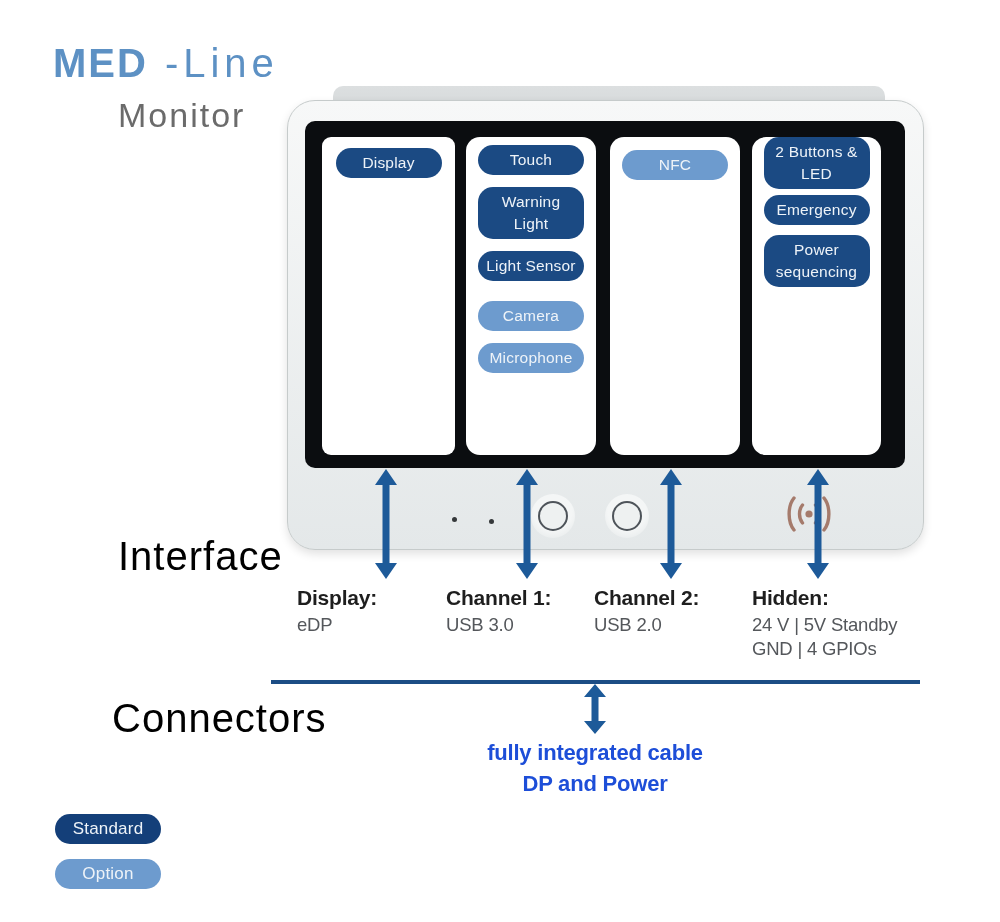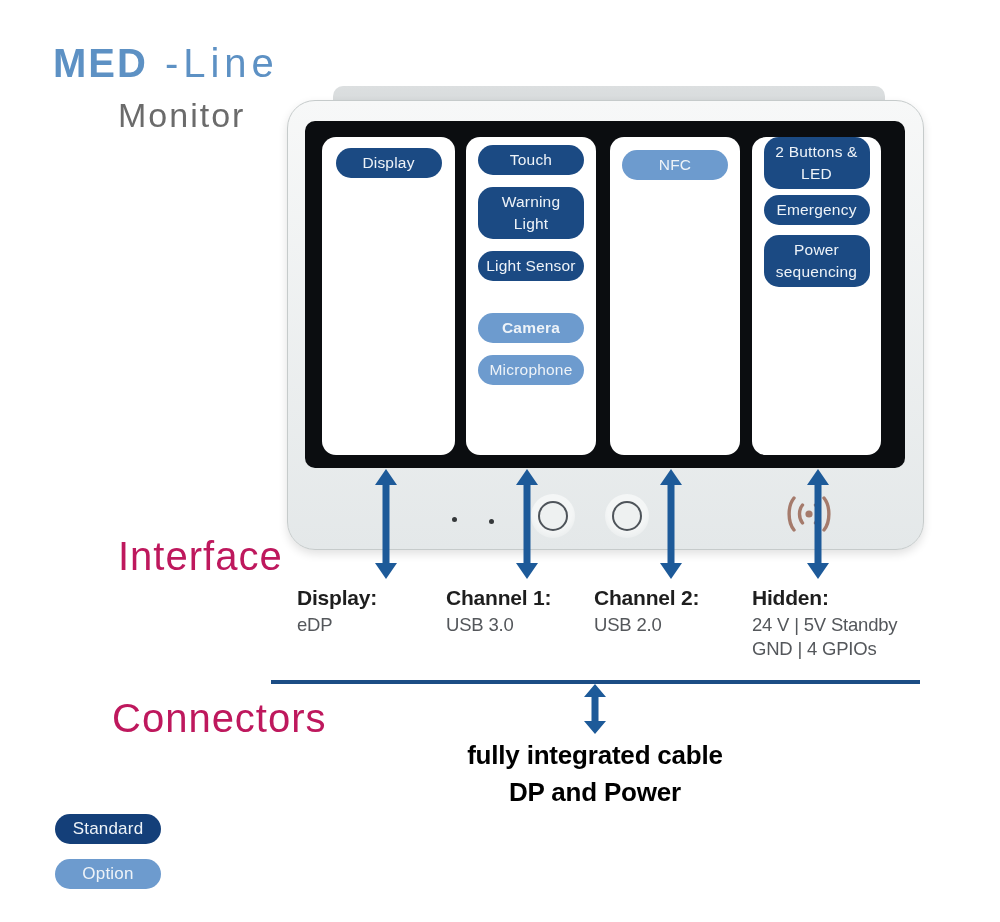--- a/index.html
+++ b/index.html
@@ -19,56 +19,56 @@
   
   .backpanel{left:333px;top:86px;width:552px;height:50px;border-radius:10px;
     background:linear-gradient(#dcdfe0,#cfd3d4);}
   .bezel{left:287px;top:100px;width:635px;height:448px;border-radius:28px;
     background:linear-gradient(#f7f8f8,#e4e8e9);border:1px solid #c6cbcb;
     box-shadow:0 4px 10px rgba(0,0,0,0.12);}
   .screen{left:305px;top:121px;width:600px;height:347px;border-radius:10px;
     background:#0b0d10;}
   .col{position:absolute;top:16px;height:318px;background:#ffffff;border-radius:14px;
     display:flex;flex-direction:column;align-items:center;box-sizing:border-box;}
-  .col1{left:17px;width:133px;padding-top:11px;gap:12px;}
+  .col1{left:17px;width:133px;padding-top:11px;gap:12px;border-radius:9px;}
   .col2{left:161px;width:130px;padding-top:8px;gap:12px;}
   .col3{left:305px;width:130px;padding-top:13px;gap:12px;}
   .col4{left:447px;width:129px;gap:6px;}
   .pill{width:106px;box-sizing:border-box;border-radius:15px;padding:4px 6px;
     font-size:15.5px;line-height:1.42;color:#eef3f8;text-align:center;letter-spacing:0.2px;}
   .std{background:#1b4a83;}
   .opt{background:#6d9bce;}
-  .mt8{margin-top:20px;font-weight:bold;}
+  .mt8{margin-top:8px;}
   .mt4{margin-top:4px;}
 
   
   .mic-dot{width:5px;height:5px;border-radius:50%;background:#35383a;}
   .btn-outer{width:44px;height:44px;border-radius:50%;
     background:radial-gradient(circle at 50% 40%, #f4f6f6 0 55%, #e2e6e7 100%);}
   .btn-ring{width:26px;height:26px;border:2.5px solid #4e545a;border-radius:50%;
     background:#eef1f1;margin:6.5px auto;}
 
   
   .v-arrow path, .c-arrow path{fill:#1d5a99;}
 
   
-  .heading{font-size:40px;font-weight:300;color:#be185d;letter-spacing:1px;}
+  .heading{font-size:40px;font-weight:300;color:#000000;letter-spacing:1px;}
   .h-interface{left:118px;top:534px;}
   .h-connectors{left:112px;top:696px;}
 
   
   .if-item{top:586px;color:#202020;}
   .if-title{font-size:21px;font-weight:700;color:#1e1e1e;margin-bottom:3px;letter-spacing:-0.2px;}
   .if-line{font-size:18.5px;line-height:1.3;color:#54575b;letter-spacing:-0.2px;}
   .if1{left:297px;} .if2{left:446px;} .if3{left:594px;} .if4{left:752px;}
 
   
   .conn-line{left:271px;top:680px;width:649px;height:4px;background:#1c4d85;}
   .caption{left:425px;top:737px;width:340px;text-align:center;
-    font-size:26px;font-weight:700;color:#000000;line-height:1.42;letter-spacing:-0.2px;}
+    font-size:22px;font-weight:700;color:#1d4ed8;line-height:1.42;letter-spacing:-0.2px;}
 
   
   .legend-pill{width:106px;height:30px;border-radius:15px;color:#eef3f8;
     font-size:17px;display:flex;align-items:center;justify-content:center;letter-spacing:0.2px;}
   .lg-std{left:55px;top:814px;background:#143f79;}
   .lg-opt{left:55px;top:859px;background:#6d9bce;}
 </style>
 </head>
 <body>
 

